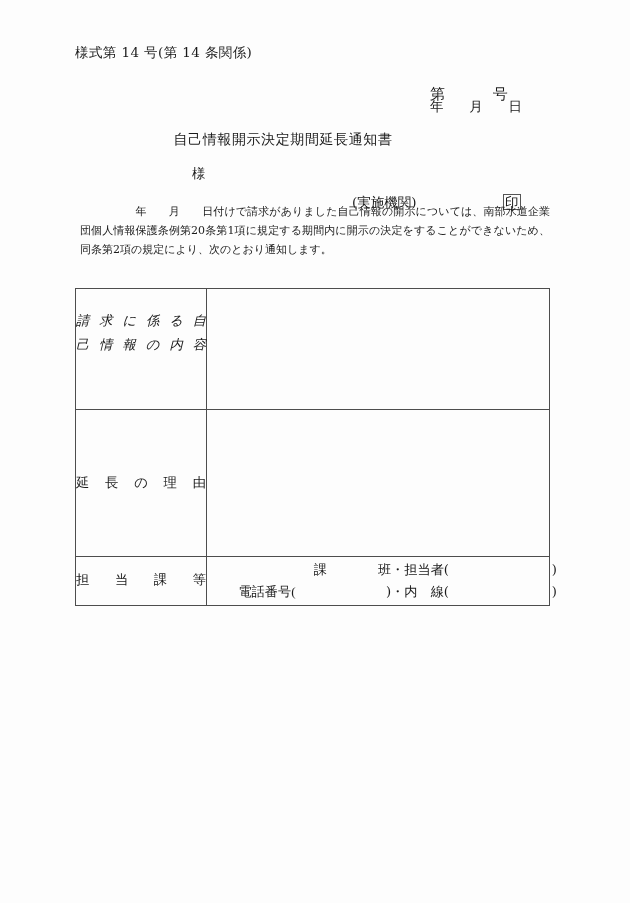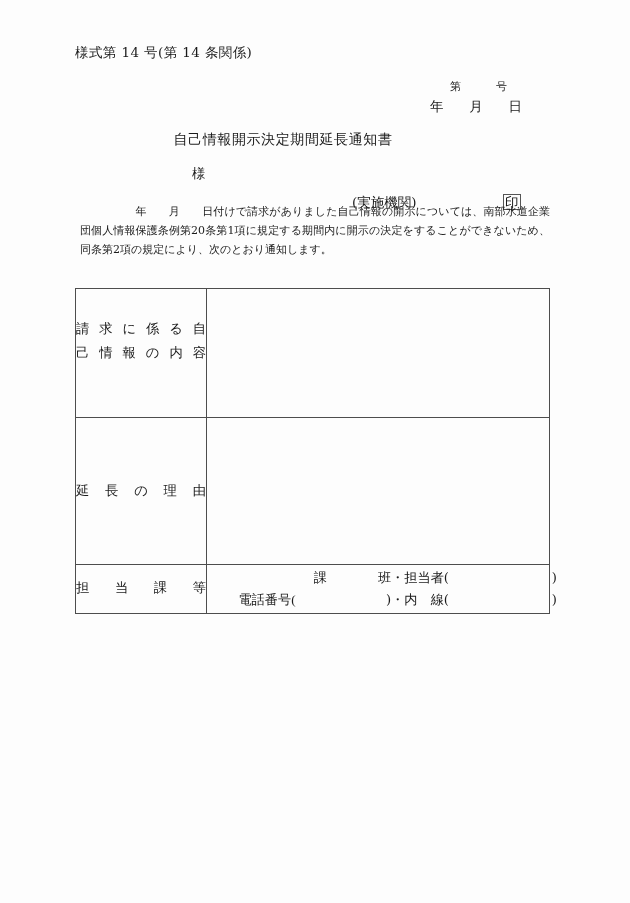--- a/index.html
+++ b/index.html
@@ -26,23 +26,22 @@
 
   
   #form-code {
     left: 75px;
     top: 44px;
     font-size: 13.5px;
     letter-spacing: 0.4px;
   }
   #doc-number-row {
     left: 430px;
-    top: 79px;
-    font-size: 11px;
-    margin-left: 20px;
+    top: 85px;
+    font-size: 15px;
   }
   #doc-date-row {
     left: 430px;
     top: 98px;
     font-size: 13.5px;
   }
 
   
   #doc-title {
     left: 0;
@@ -128,21 +127,21 @@
   }
 
   
   tr#row-content td     { height: 100px; }
   tr#row-statutory td   { height: 92px;  }
   tr#row-extended td    { height: 58px;  }
   tr#row-reason td      { height: 146px; }
   tr#row-charge td      { height: 47px;  }
 
   tr#row-content  td.label-cell,
-  tr#row-statutory td.label-cell { vertical-align: top; padding-top: 28px; }
+  tr#row-statutory td.label-cell { vertical-align: top; padding-top: 20px; font-style: italic; }
   tr#row-statutory td.value-cell { vertical-align: middle; }
 
   
   .date-range {
     display: block;
     text-align: left;
     padding-left: 22px;
     letter-spacing: 0.3px;
   }
 

